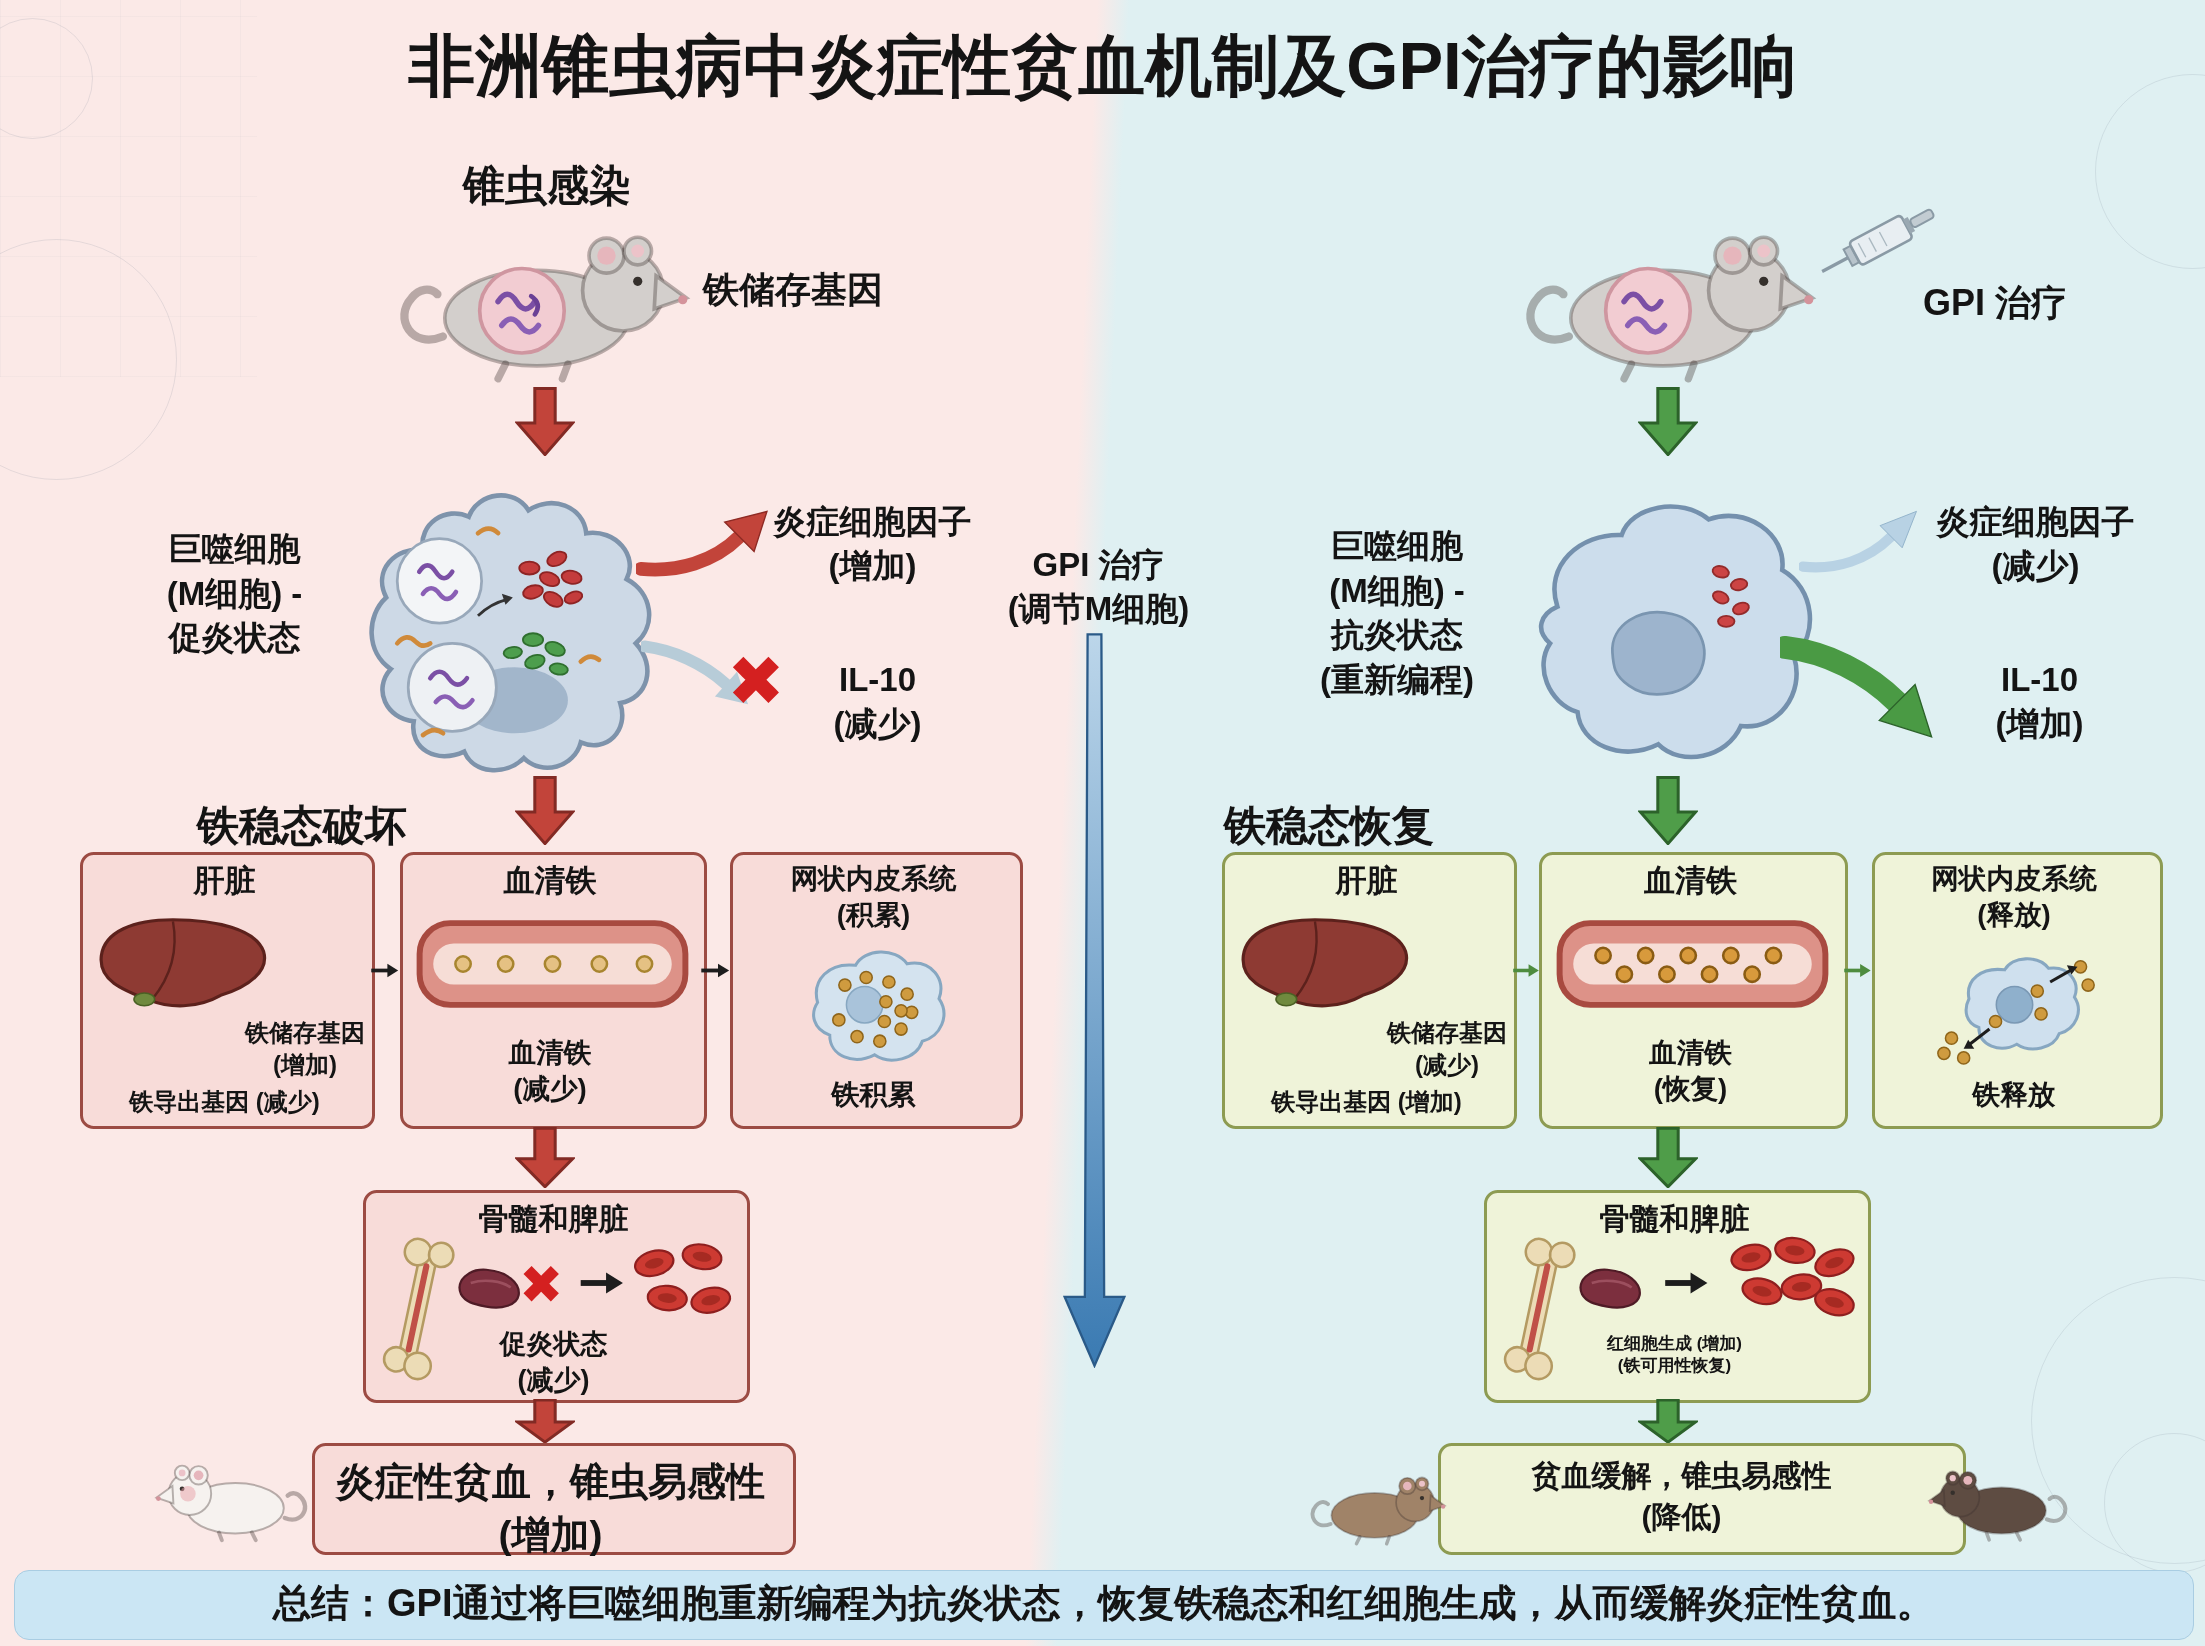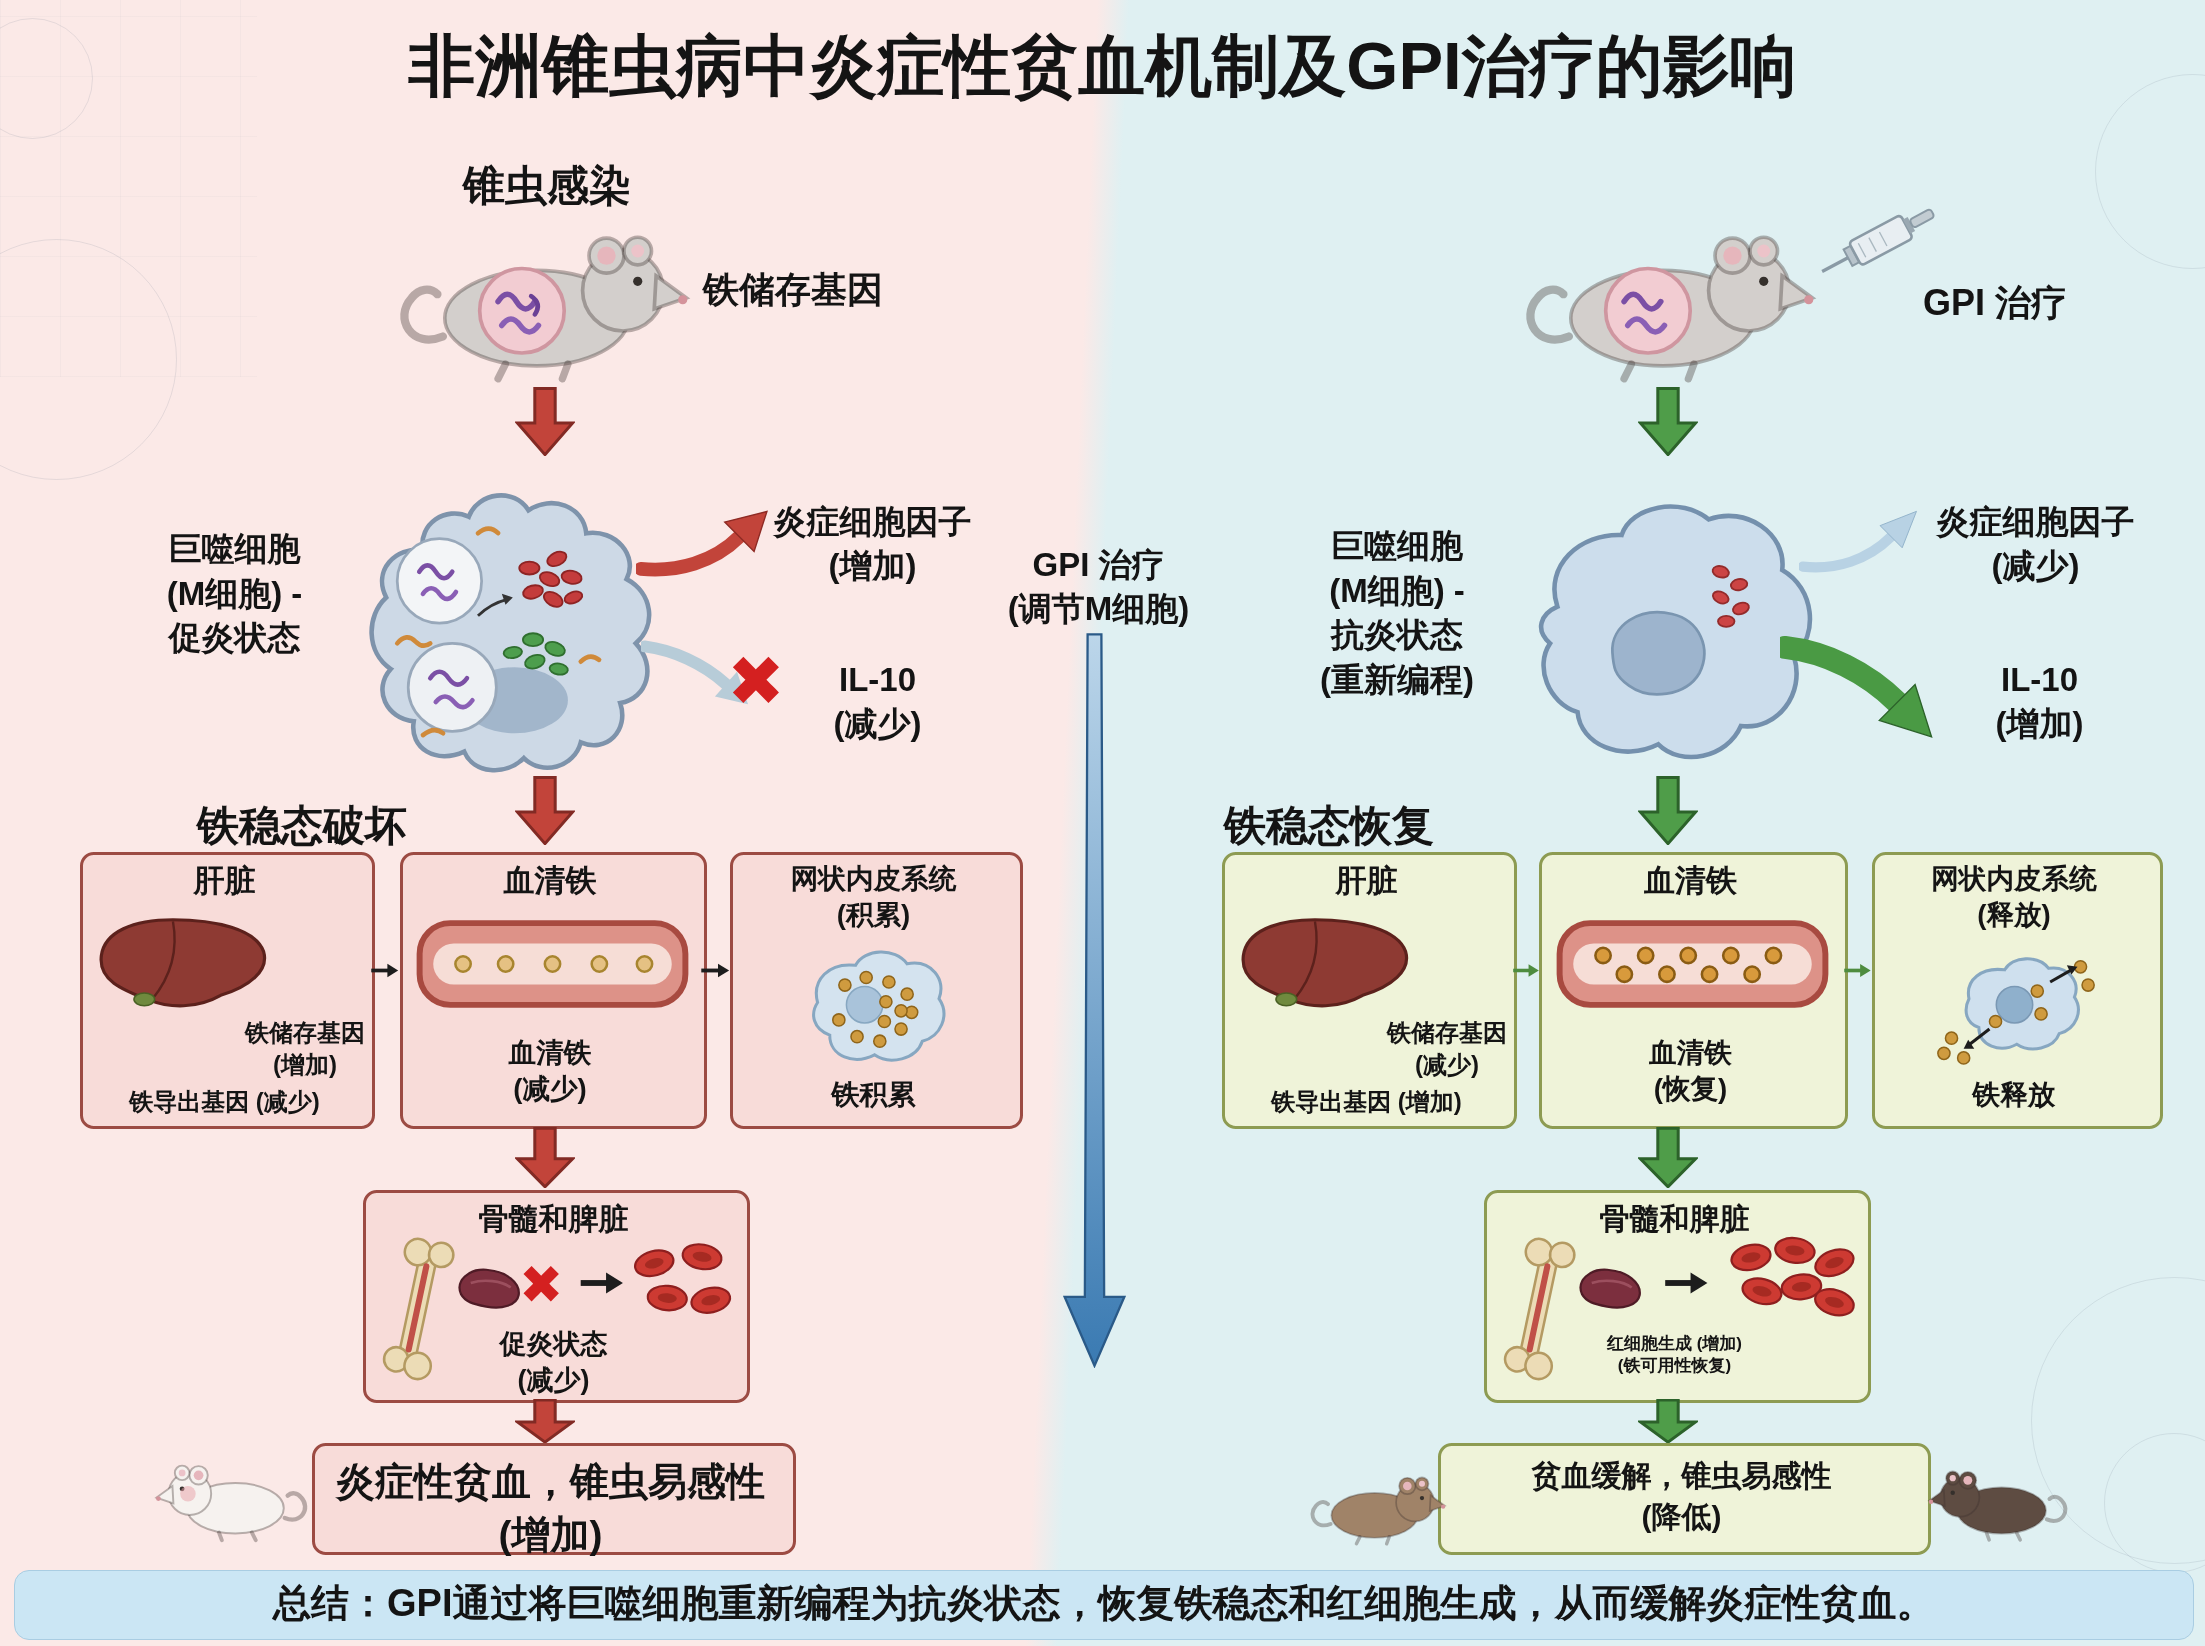--- a/index.html
+++ b/index.html
@@ -437,21 +437,21 @@
       </g>
     </svg>
     <div class="txt" style="left:0;top:140px;width:375px;font-size:17px;">红细胞生成 (增加)
 (铁可用性恢复)</div>
   </div>
 
   <svg class="abs" style="left:1638px;top:1399px;" width="60" height="44" viewBox="0 0 100 100" preserveAspectRatio="none">
     <path d="M33,2 L67,2 L67,52 L96,52 L50,98 L4,52 L33,52 Z" fill="#4f9d49" stroke="#2c622a" stroke-width="3" vector-effect="non-scaling-stroke"></path>
   </svg>
 
-  <div class="box greenbox" style="left:1438px;top:1443px;width:487px;height:106px;">
+  <div class="box greenbox" style="left:1438px;top:1443px;width:487px;height:106px;padding-left:35px;">
     <div class="txt" style="left:0;top:10px;width:481px;font-size:30px;line-height:1.35;">贫血缓解，锥虫易感性
 (降低)</div>
   </div>
   <svg class="abs" style="left:1309px;top:1467px;" width="138" height="82" viewBox="0 0 320 190">
     <use href="#mouse" style="color:#a08368"></use>
   </svg>
   <svg class="abs" style="left:1927px;top:1459px;" width="142" height="88" viewBox="0 0 320 190">
     <use href="#mouse" transform="translate(320,0) scale(-1,1)" style="color:#5e4c42"></use>
   </svg>
 

